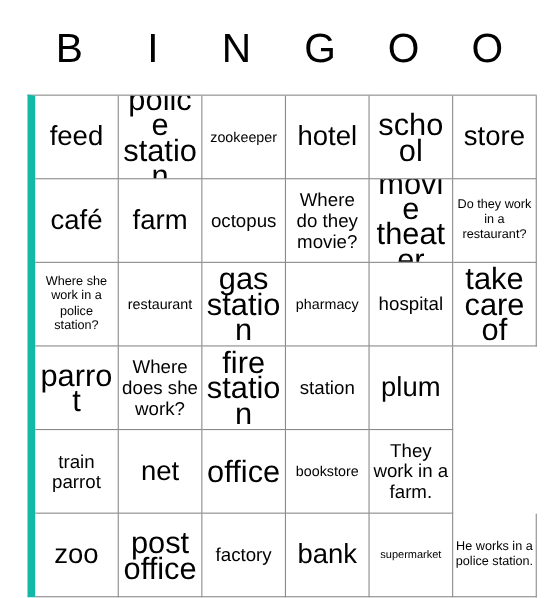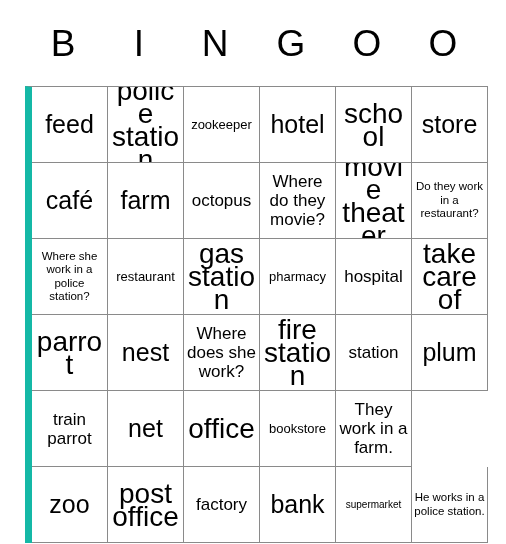--- a/index.html
+++ b/index.html
@@ -150,23 +150,20 @@
           <span class="cell-text">hospital</span>
         </div>
         <div class="cell sz-lg">
           <span class="cell-text">take care of</span>
         </div>
       </div>
       <div class="grid-row">
         <div class="cell sz-lg">
           <span class="cell-text">parrot</span>
         </div>
-        <div class="cell sz-xl">
-          <span class="cell-text">nest</span>
-        </div>
         <div class="cell sz-md">
           <span class="cell-text">Where does she work?</span>
         </div>
         <div class="cell sz-lg">
           <span class="cell-text">fire station</span>
         </div>
         <div class="cell sz-md">
           <span class="cell-text">station</span>
         </div>
         <div class="cell sz-xl">

